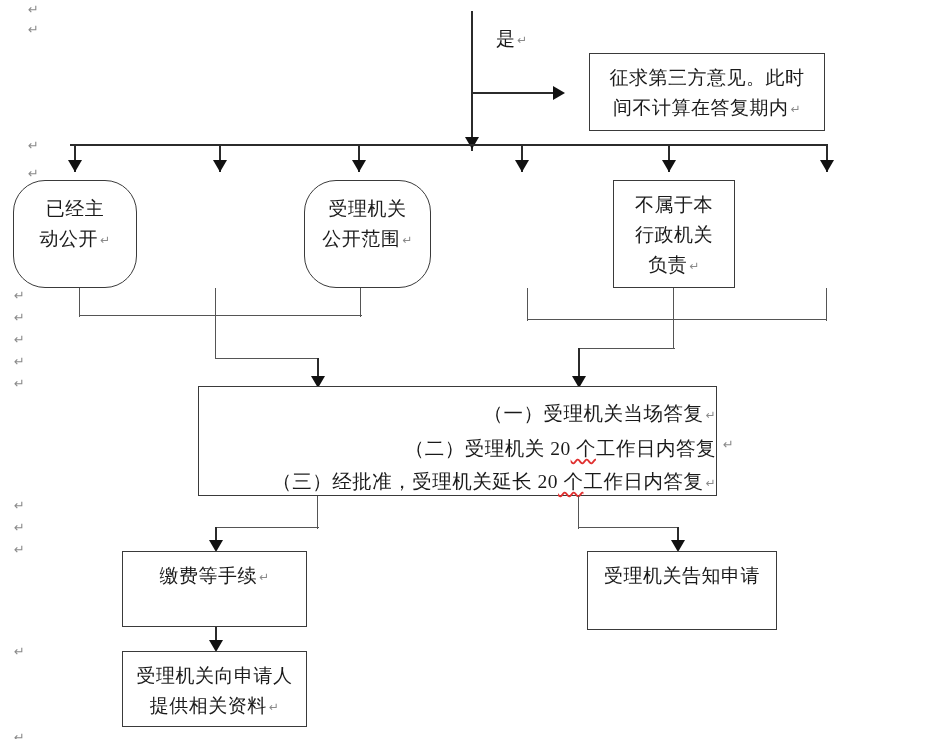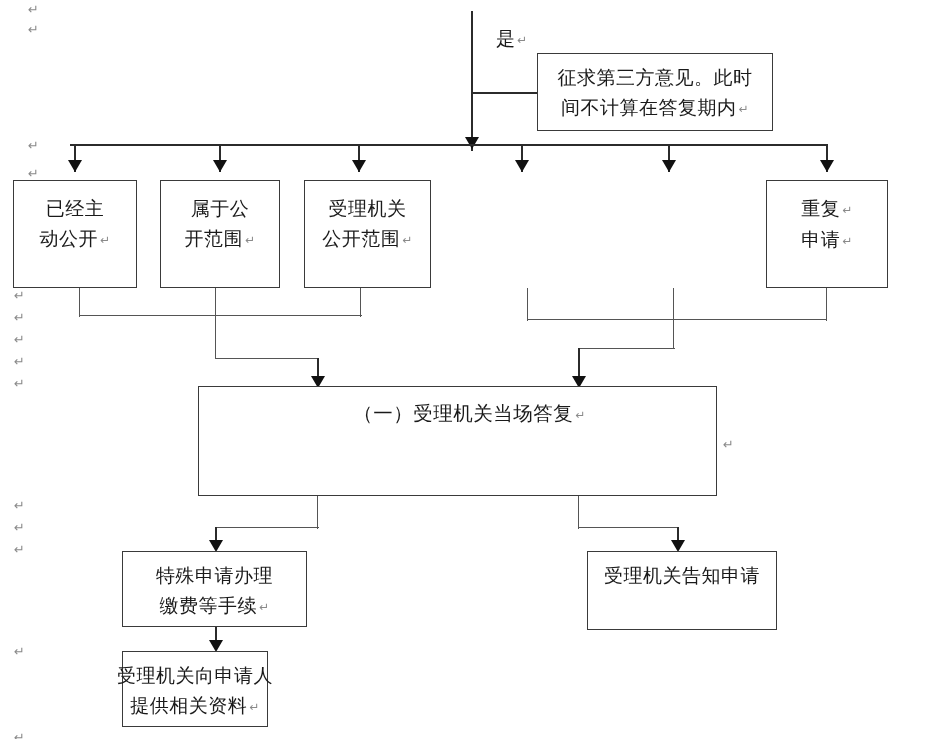--- a/index.html
+++ b/index.html
@@ -28,25 +28,25 @@
     align-items: center;
     justify-content: flex-start;
     text-align: center;
     font-size: 19px;
     line-height: 30px;
     letter-spacing: 0.5px;
     white-space: nowrap;
   }
   .box .line { display: block; }
   .box.pad-top { padding-top: 9px; }
-  .box.pad-top2 { padding-top: 13px; }
+  .box.pad-top2 { padding-top: 13px; border-radius: 32px; }
 
   
   .box.left-al {
-    align-items: center;
+    align-items: flex-end;
     text-align: left;
     padding-left: 24px;
     padding-top: 10px;
     line-height: 33px;
     font-size: 19.5px;
   }
 
   
   .h, .v {
     position: absolute;
@@ -126,21 +126,21 @@
   <span class="pilcrow" style="left:14px;  top:730px;">↵</span>
 
   <div class="v" style="left:471px; top:11px; height:140px;"></div>
   <div class="arrow-down" style="left:465px; top:137px;"></div>
 
   <span class="label" style="left:496px; top:26px;"><span>是</span><span class="inl-pilcrow">↵</span></span>
 
   <div class="h" style="left:471px; top:92px; width:88px;"></div>
   <div class="arrow-right" style="left:553px; top:86px;"></div>
 
-  <div class="box pad-top" style="left:537px; top:53px; width:236px; height:78px;">
+  <div class="box pad-top" style="left:589px; top:53px; width:236px; height:78px;">
     <span class="line">征求第三方意见。此时</span>
     <span class="line"><span>间不计算在答复期内</span><span class="inl-pilcrow">↵</span></span>
   </div>
 
   <div class="h" style="left:70px; top:144px; width:757px;"></div>
 
   <div class="v" style="left:74px;  top:144px; height:28px;"></div>
   <div class="arrow-down" style="left:68px;  top:160px;"></div>
 
   <div class="v" style="left:219px; top:144px; height:28px;"></div>
@@ -156,77 +156,75 @@
   <div class="arrow-down" style="left:662px; top:160px;"></div>
 
   <div class="v" style="left:826px; top:144px; height:28px;"></div>
   <div class="arrow-down" style="left:820px; top:160px;"></div>
 
   <div class="box pad-top2" style="left:13px; top:180px; width:124px; height:108px;">
     <span class="line">已经主</span>
     <span class="line"><span>动公开</span><span class="inl-pilcrow">↵</span></span>
   </div>
 
-  <div class="box pad-top2" style="left:160px; top:180px; width:120px; height:108px;">
-    <span class="line">属于公</span>
-    <span class="line"><span>开范围</span><span class="inl-pilcrow">↵</span></span>
-  </div>
 
   <div class="box pad-top2" style="left:304px; top:180px; width:127px; height:108px;">
     <span class="line">受理机关</span>
     <span class="line"><span>公开范围</span><span class="inl-pilcrow">↵</span></span>
   </div>
 
 
-
-  <div class="box pad-top2" style="left:766px; top:180px; width:122px; height:108px;">
-    <span class="line"><span>重复</span><span class="inl-pilcrow">↵</span></span>
-    <span class="line"><span>申请</span><span class="inl-pilcrow">↵</span></span>
-  </div>
+  <div class="box pad-top" style="left:613px; top:180px; width:122px; height:108px;">
+    <span class="line">不属于本</span>
+    <span class="line">行政机关</span>
+    <span class="line"><span>负责</span><span class="inl-pilcrow">↵</span></span>
+  </div>
+
 
   <div class="v thin" style="left:79px;  top:288px; height:29px;"></div>
   <div class="v thin" style="left:215px; top:288px; height:71px;"></div>
   <div class="v thin" style="left:360px; top:288px; height:29px;"></div>
   <div class="h thin" style="left:79px;  top:315px; width:283px;"></div>
   <div class="h thin" style="left:215px; top:358px; width:104px;"></div>
   <div class="v" style="left:317px; top:358px; height:28px;"></div>
   <div class="arrow-down" style="left:311px; top:376px;"></div>
 
   <div class="v thin" style="left:527px; top:288px; height:33px;"></div>
   <div class="v thin" style="left:673px; top:288px; height:61px;"></div>
   <div class="v thin" style="left:826px; top:288px; height:33px;"></div>
   <div class="h thin" style="left:527px; top:319px; width:300px;"></div>
   <div class="h thin" style="left:578px; top:348px; width:97px;"></div>
   <div class="v" style="left:578px; top:348px; height:38px;"></div>
   <div class="arrow-down" style="left:572px; top:376px;"></div>
 
   <div class="box left-al" style="left:198px; top:386px; width:519px; height:110px;">
     <span class="line"><span>（一）受理机关当场答复</span><span class="inl-pilcrow">↵</span></span>
+    <span class="line"><span>（二）受理机关 </span><span class="num">20</span><span class="squiggle"> 个</span><span>工作日内答复</span></span>
+    <span class="line"><span>（三）经批准，受理机关延长 </span><span class="num">20</span><span class="squiggle"> 个</span><span>工作日内答复</span><span class="inl-pilcrow">↵</span></span>
   </div>
   <span class="pilcrow" style="left:723px; top:437px;">↵</span>
 
   <div class="v thin" style="left:317px; top:496px; height:33px;"></div>
   <div class="h thin" style="left:215px; top:527px; width:104px;"></div>
   <div class="v" style="left:215px; top:527px; height:22px;"></div>
   <div class="arrow-down" style="left:209px; top:540px;"></div>
 
   <div class="v thin" style="left:578px; top:496px; height:33px;"></div>
   <div class="h thin" style="left:578px; top:527px; width:100px;"></div>
   <div class="v" style="left:677px; top:527px; height:22px;"></div>
   <div class="arrow-down" style="left:671px; top:540px;"></div>
 
   <div class="box pad-top" style="left:122px; top:551px; width:185px; height:76px;">
-    <span class="line">特殊申请办理</span>
     <span class="line"><span>缴费等手续</span><span class="inl-pilcrow">↵</span></span>
   </div>
 
   <div class="v" style="left:215px; top:627px; height:22px;"></div>
   <div class="arrow-down" style="left:209px; top:640px;"></div>
 
-  <div class="box pad-top" style="left:122px; top:651px; width:146px; height:76px;">
+  <div class="box pad-top" style="left:122px; top:651px; width:185px; height:76px;">
     <span class="line">受理机关向申请人</span>
     <span class="line"><span>提供相关资料</span><span class="inl-pilcrow">↵</span></span>
   </div>
 
   <div class="box pad-top" style="left:587px; top:551px; width:190px; height:79px;">
     <span class="line">受理机关告知申请</span>
   </div>
 
 </div>
 

